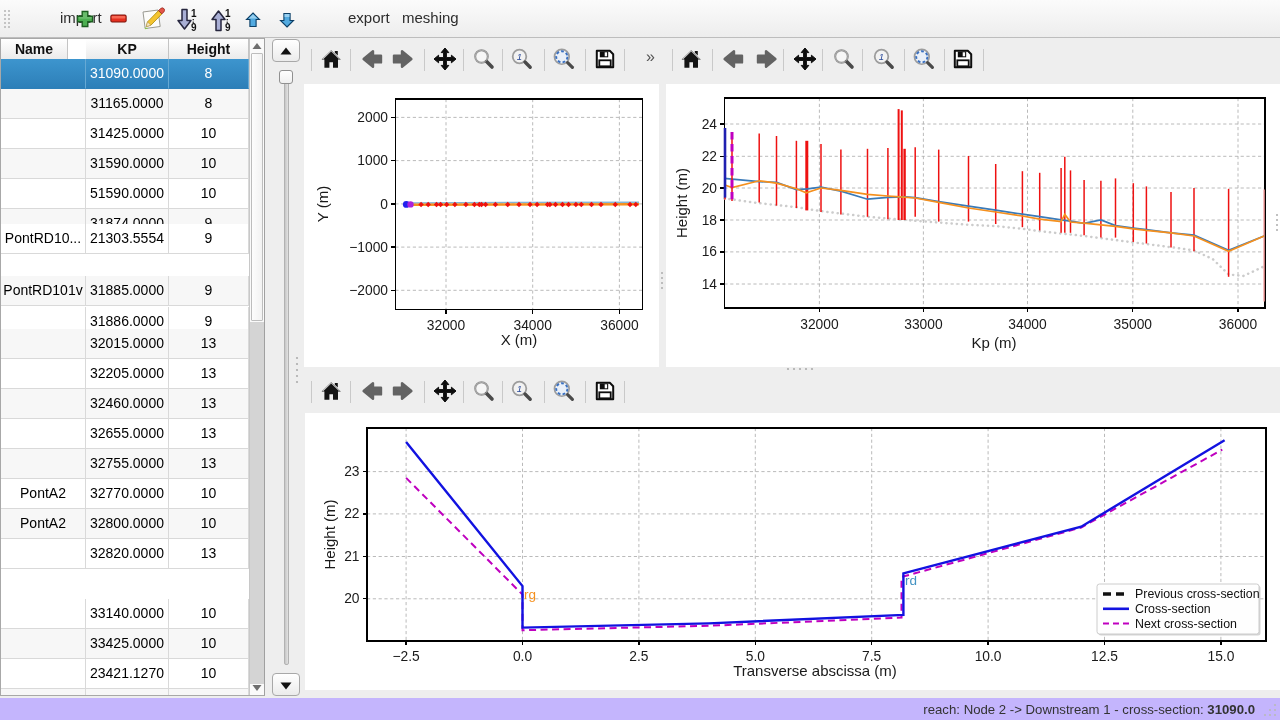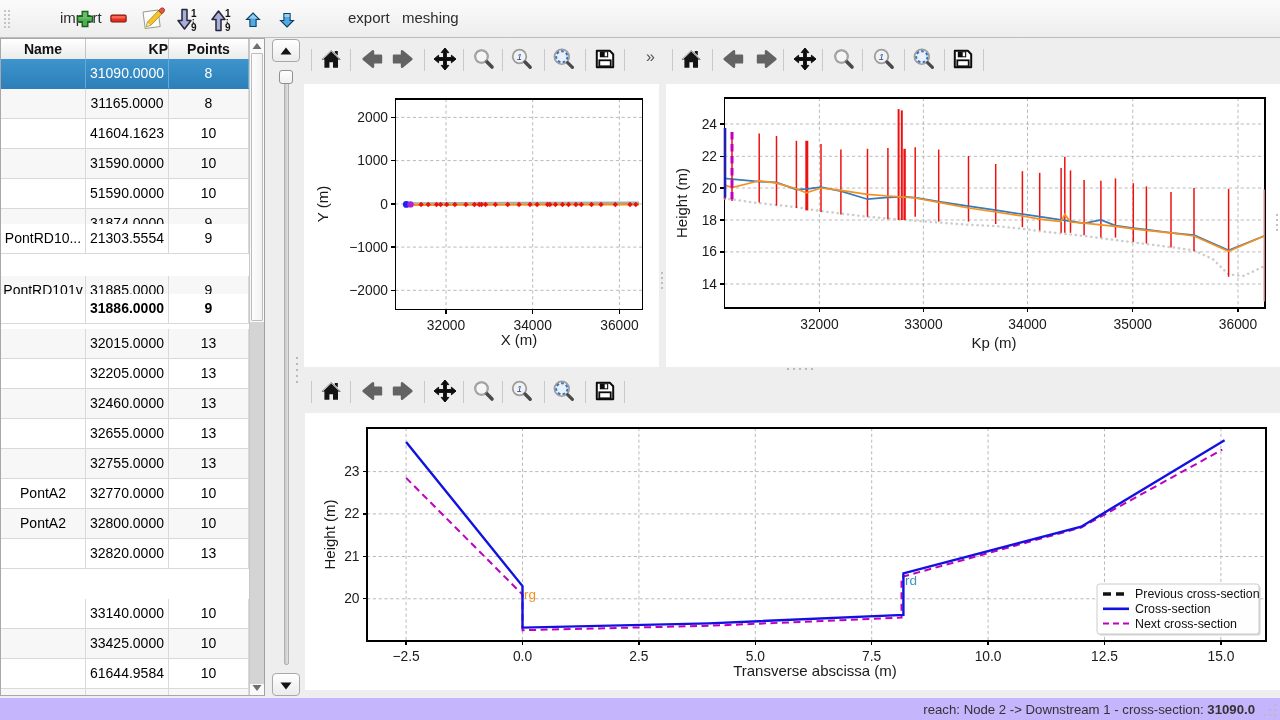--- a/index.html
+++ b/index.html
@@ -86,37 +86,37 @@
         <path d="M8 2.2 l4.4 4.4 h-8.8 z" fill="#a8d8f4" opacity="0.8"></path>
       </svg>
     <svg class="abs" style="left:279px;top:12px;" width="16" height="16" viewBox="0 0 16 16">
         <path d="M8 15 l6.5 -6.5 h-3.4 v-7 h-6.2 v7 h-3.4 z" fill="#52aae0" stroke="#0d3f66" stroke-width="1.1"></path>
         <path d="M5.5 2 h5 v3 h-5 z" fill="#a8d8f4" opacity="0.8"></path>
       </svg>
     <span class="mitem" style="left:308px;text-align:center;">export</span>
     <span class="mitem" style="left:362px;">meshing</span>
   </div>
   <div id="tbl" class="abs">
-    <div class="th" style="left:0;width:85px;">Name</div>
-    <div class="th" style="left:85px;width:83px;text-align:right;">KP</div>
-    <div class="th" style="left:168px;width:80px;">Points</div>
+    <div class="th" style="left:0;width:67px;">Name</div>
+    <div class="th" style="left:85px;width:83px;">KP</div>
+    <div class="th" style="left:168px;width:80px;">Height</div>
     <div class="th" style="left:248px;width:15px;border-right:none;"></div>
     <div class="row sel" style="top:20px;">
         <div class="c0"></div>
         <div class="c1">31090.0000</div>
         <div class="c2">8</div>
       </div>
     <div class="row odd" style="top:50px;">
         <div class="c0"></div>
         <div class="c1">31165.0000</div>
         <div class="c2">8</div>
       </div>
     <div class="row even" style="top:80px;">
         <div class="c0"></div>
-        <div class="c1">41604.1623</div>
+        <div class="c1">31425.0000</div>
         <div class="c2">10</div>
       </div>
     <div class="row odd" style="top:110px;">
         <div class="c0"></div>
         <div class="c1">31590.0000</div>
         <div class="c2">10</div>
       </div>
     <div class="row even" style="top:140px;">
         <div class="c0"></div>
         <div class="c1">51590.0000</div>
@@ -130,21 +130,21 @@
     <div class="row even" style="top:185px;">
         <div class="c0">PontRD10...</div>
         <div class="c1">21303.5554</div>
         <div class="c2">9</div>
       </div>
     <div class="row odd" style="top:237px;">
         <div class="c0">PontRD101v</div>
         <div class="c1">31885.0000</div>
         <div class="c2">9</div>
       </div>
-    <div class="row even" style="top:255px;font-weight:bold;">
+    <div class="row even" style="top:268px;">
         <div class="c0"></div>
         <div class="c1">31886.0000</div>
         <div class="c2">9</div>
       </div>
     <div class="row odd" style="top:290px;">
         <div class="c0"></div>
         <div class="c1">32015.0000</div>
         <div class="c2">13</div>
       </div>
     <div class="row even" style="top:320px;">
@@ -187,21 +187,21 @@
         <div class="c1">33140.0000</div>
         <div class="c2">10</div>
       </div>
     <div class="row odd" style="top:590px;">
         <div class="c0"></div>
         <div class="c1">33425.0000</div>
         <div class="c2">10</div>
       </div>
     <div class="row even" style="top:620px;">
         <div class="c0"></div>
-        <div class="c1">61644.9584</div>
+        <div class="c1">23421.1270</div>
         <div class="c2">10</div>
       </div>
     <div class="row odd" style="top:650px;height:6px;">
         <div class="c0" style="height:6px;border-bottom:none;"></div>
         <div class="c1" style="height:6px;border-bottom:none;"></div>
         <div class="c2" style="height:6px;border-bottom:none;"></div>
       </div>
     <div id="vsb">
       <svg class="abs" style="left:2px;top:3px;" width="10" height="8">
           <path d="M5 1 L9.5 7 H0.5 Z" fill="#6e6e6e"></path>

